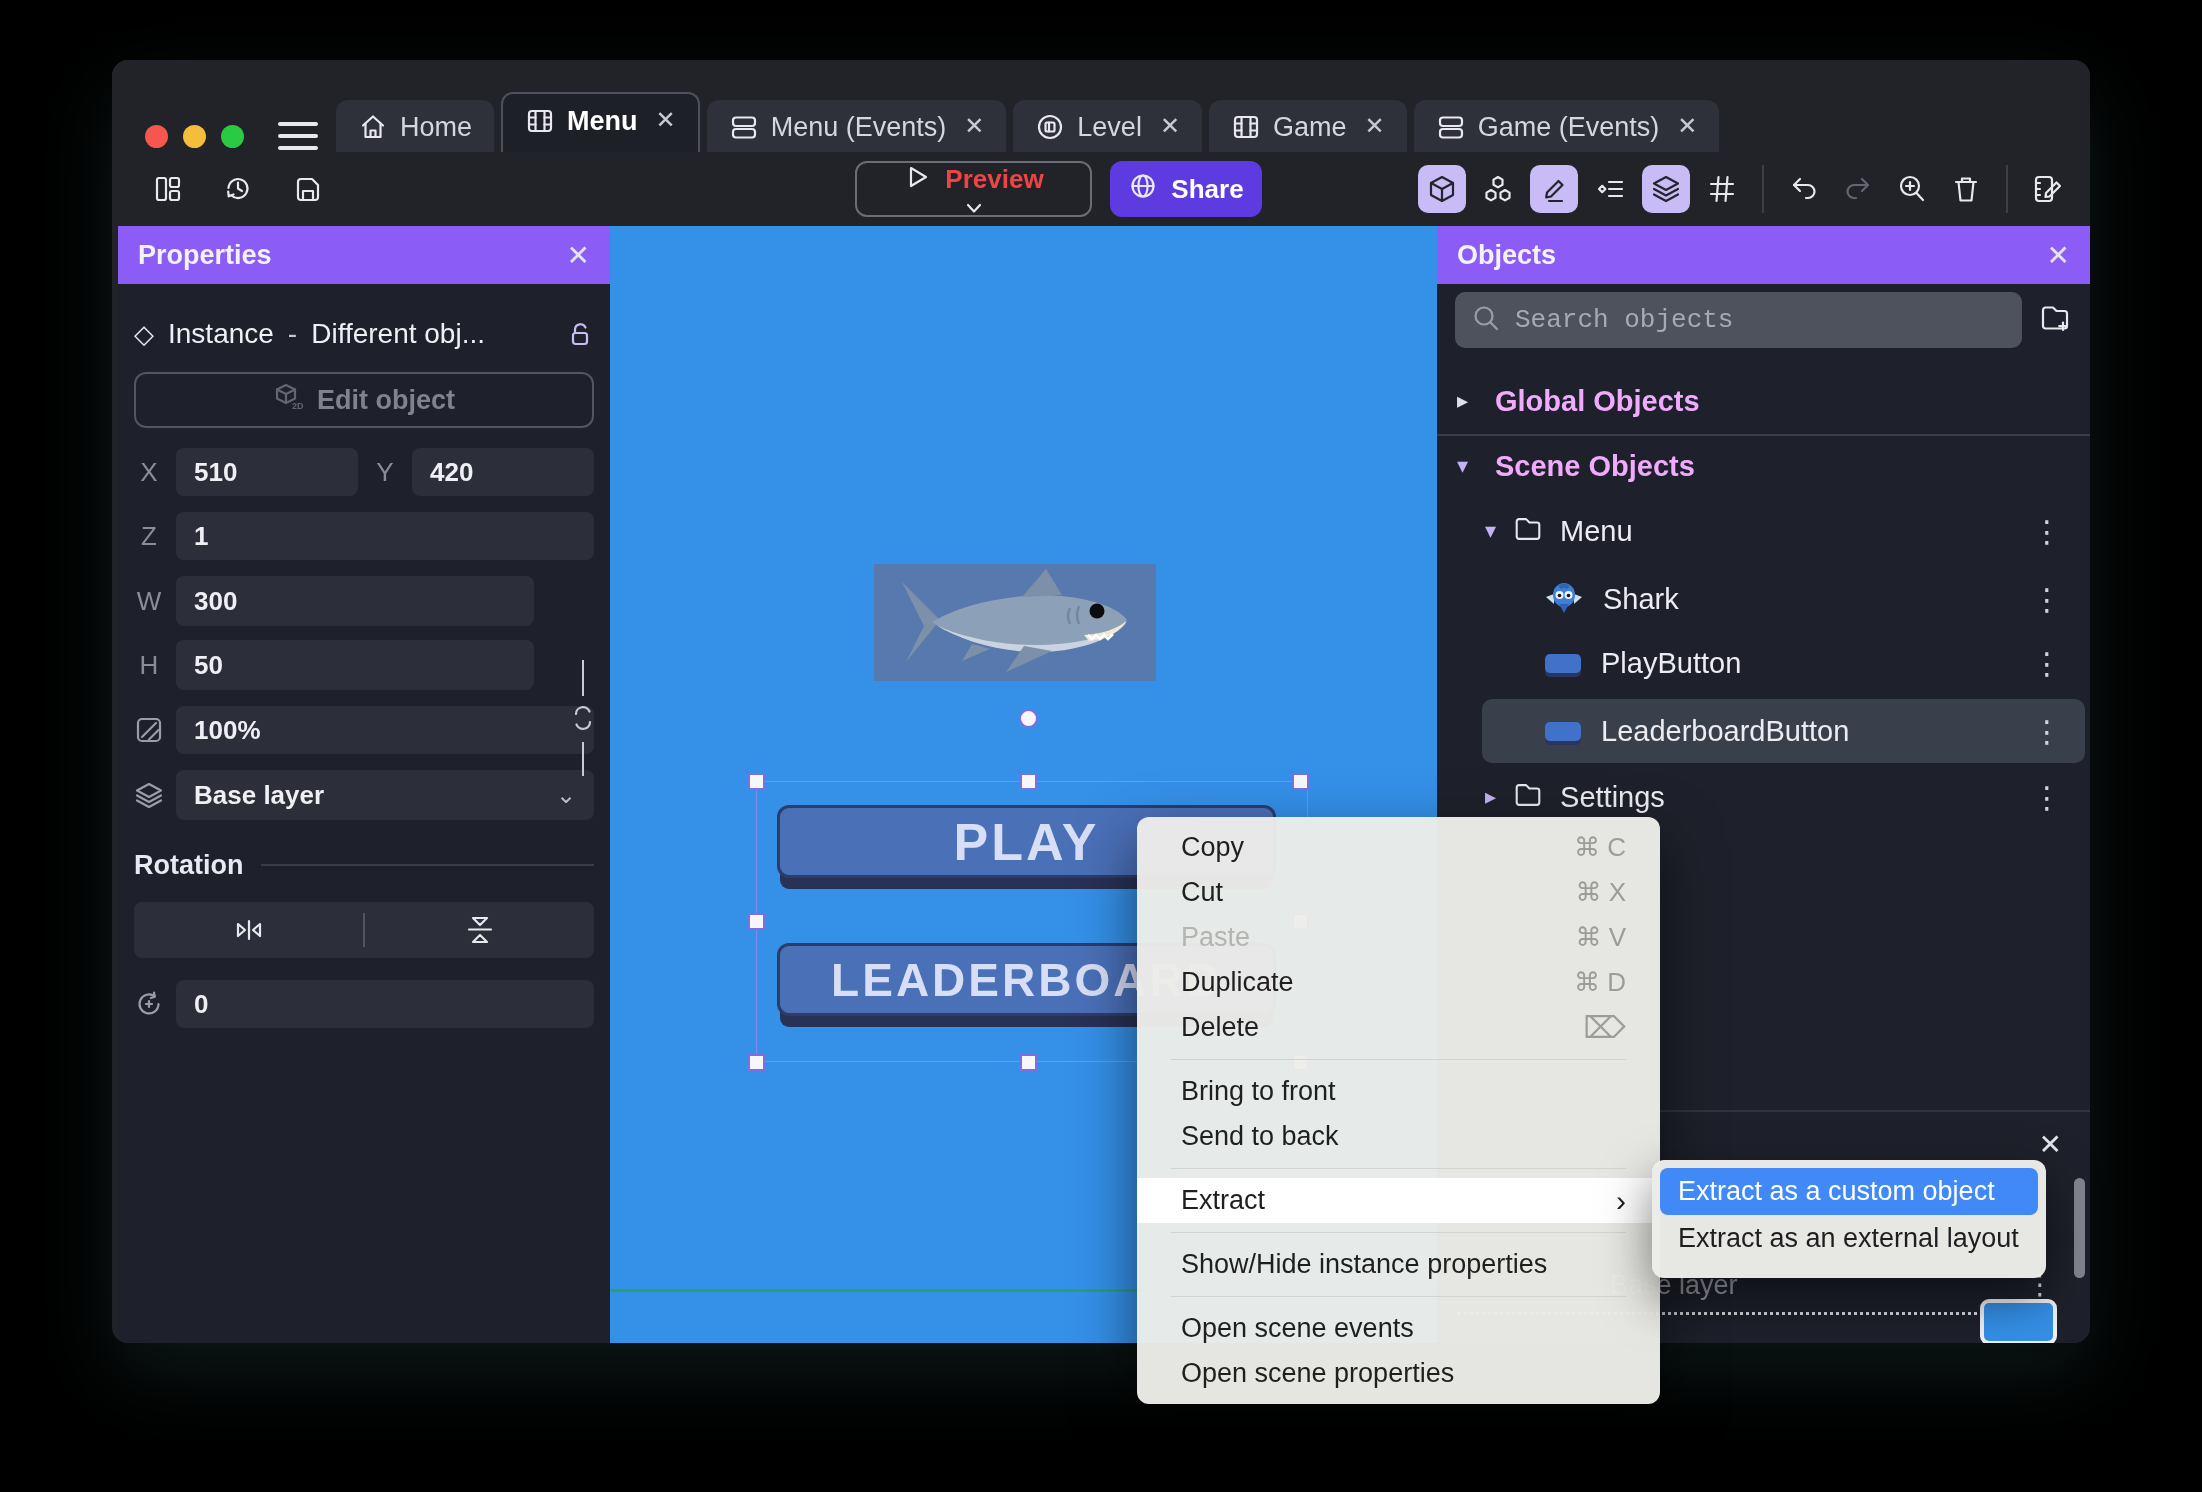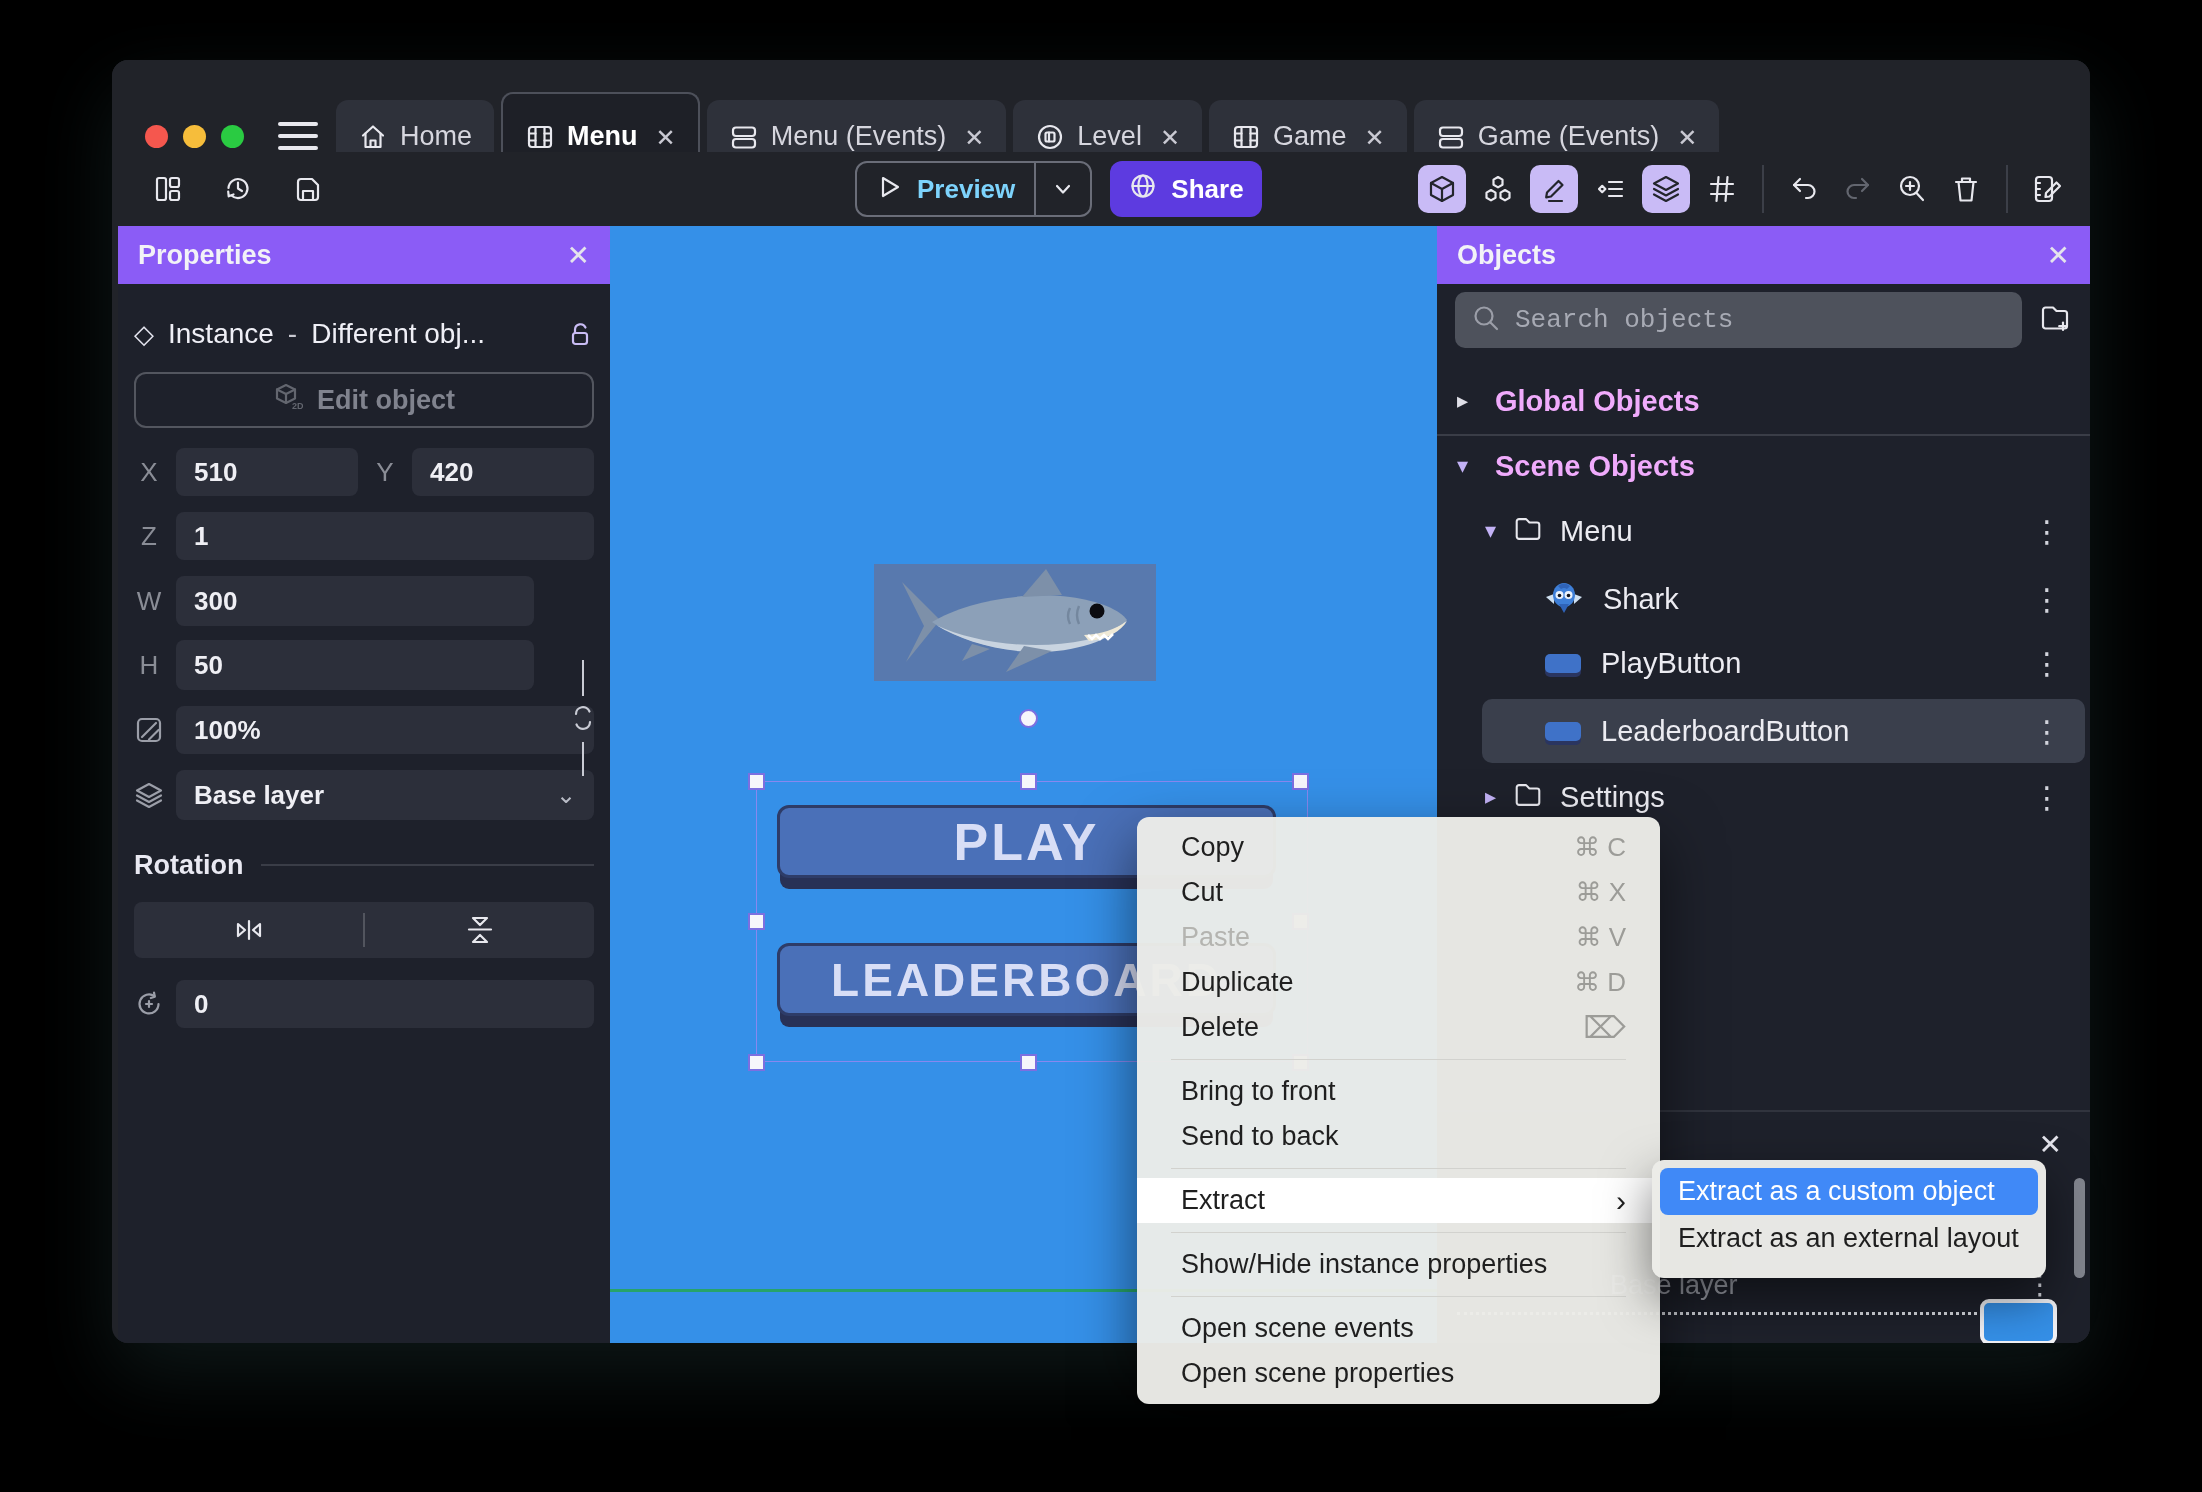--- a/index.html
+++ b/index.html
@@ -13,35 +13,35 @@
     box-shadow:0 30px 80px rgba(40,70,70,.35); }
 
   
   .titlebar { position:absolute; left:0; top:0; width:100%; height:92px; background:#212329; }
   .traffic { position:absolute; top:65px; width:23px; height:23px; border-radius:50%; }
   .t-red{ left:33px; background:#F5574E; } .t-yellow{ left:71px; background:#F6BD3B; } .t-green{ left:109px; background:#2ACB42; }
   .hamburger { position:absolute; left:166px; top:62px; width:40px; height:28px; display:flex; flex-direction:column; justify-content:space-between; cursor:pointer; }
   .hamburger i { display:block; height:4px; border-radius:2px; background:#E8E8EE; }
 
   .tabs { position:absolute; left:224px; bottom:0; display:flex; align-items:flex-end; gap:7px; height:92px; }
-  .tab { display:flex; align-items:flex-end; gap:12px; height:52px; padding:0 22px;
+  .tab { display:flex; align-items:flex-start; gap:12px; height:52px; padding:12px 22px;
     background:#2E313A; border-radius:12px 12px 0 0; color:#D6D6DE; font-size:27px; white-space:nowrap; cursor:pointer; }
   .tab.active { height:60px; background:#1E2027; border:2px solid #4D505A; border-bottom:none; color:#FFFFFF; font-weight:700; }
   .tab .ticon { display:flex; align-items:center; }
   .tab .closex { font-size:24px; color:#C9C9D2; margin-left:6px; }
   svg.ic { stroke:#E8E8EE; fill:none; stroke-width:2.2; stroke-linecap:round; stroke-linejoin:round; }
   svg.ic.dim { stroke:#9B9EA8; } svg.ic.dark { stroke:#23252C; } svg.ic.dis { stroke:#63666F; } svg.ic.lav { stroke:#C9BCF4; }
 
   
   .toolbar { position:absolute; left:0; top:92px; width:100%; height:74px; background:#212329; }
   .tb-left { position:absolute; left:34px; top:0; height:74px; display:flex; align-items:center; gap:26px; }
   .tb-btn { display:flex; align-items:center; justify-content:center; width:44px; height:48px; cursor:pointer; }
   .tb-btn.pill { background:#C9BBF6; border-radius:10px; width:48px; }
   .preview { position:absolute; left:743px; top:9px; height:56px; width:237px; border:2px solid #6A6D78; border-radius:12px;
-    display:flex; align-items:center; color:#7dd3fc; cursor:pointer; }
+    display:flex; align-items:center; color:#ef4444; cursor:pointer;flex-direction:column; }
   .preview .pv-main { display:flex; align-items:center; gap:14px; padding:0 18px; flex:1; }
   .preview .pv-label { font-size:26px; font-weight:700; }
   .preview .pv-split { width:2px; align-self:stretch; background:#6A6D78; }
   .preview .pv-caret { padding:0 14px; display:flex; align-items:center; }
   .share { position:absolute; left:998px; top:9px; height:56px; width:152px; background:#5D3BE0; border-radius:12px;
     display:flex; align-items:center; justify-content:center; gap:13px; color:#fff; font-size:26px; font-weight:700; cursor:pointer; }
   .tb-right { position:absolute; right:20px; top:0; height:74px; display:flex; align-items:center; gap:10px; }
   .tb-sep { width:2px; height:48px; background:#3C3F48; margin:0 8px; }
 
   

